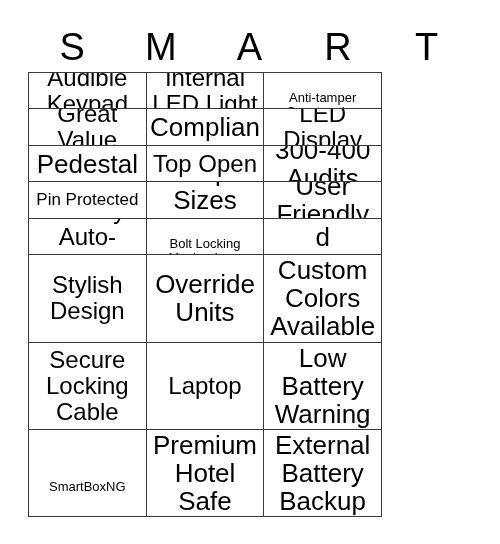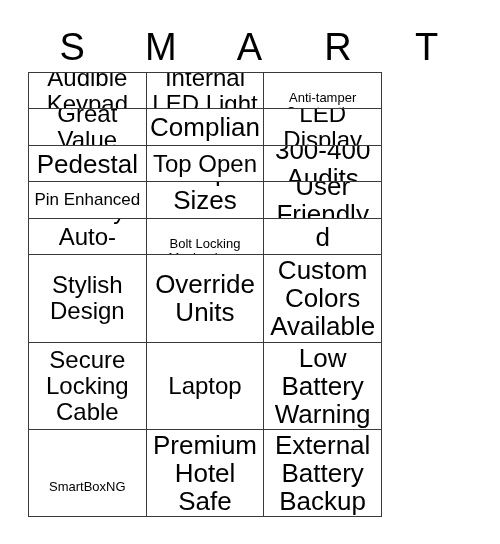--- a/index.html
+++ b/index.html
@@ -114,21 +114,21 @@
       <div class="cell fs-md">
         <span class="cell-text">Pedestal</span>
       </div>
       <div class="cell fs-xl">
         <span class="cell-text">Top Open</span>
       </div>
       <div class="cell fs-md">
         <span class="cell-text">300-400 Audits</span>
       </div>
       <div class="cell fs-sm">
-        <span class="cell-text">Pin Enhanced</span>
+        <span class="cell-text">Pin Protected</span>
       </div>
       <div class="cell fs-md">
         <span class="cell-text">Multiple Sizes Available</span>
       </div>
       <div class="cell fs-md">
         <span class="cell-text">User Friendly</span>
       </div>
       <div class="cell fs-lg">
         <span class="cell-text">Battery Auto-check</span>
       </div>

